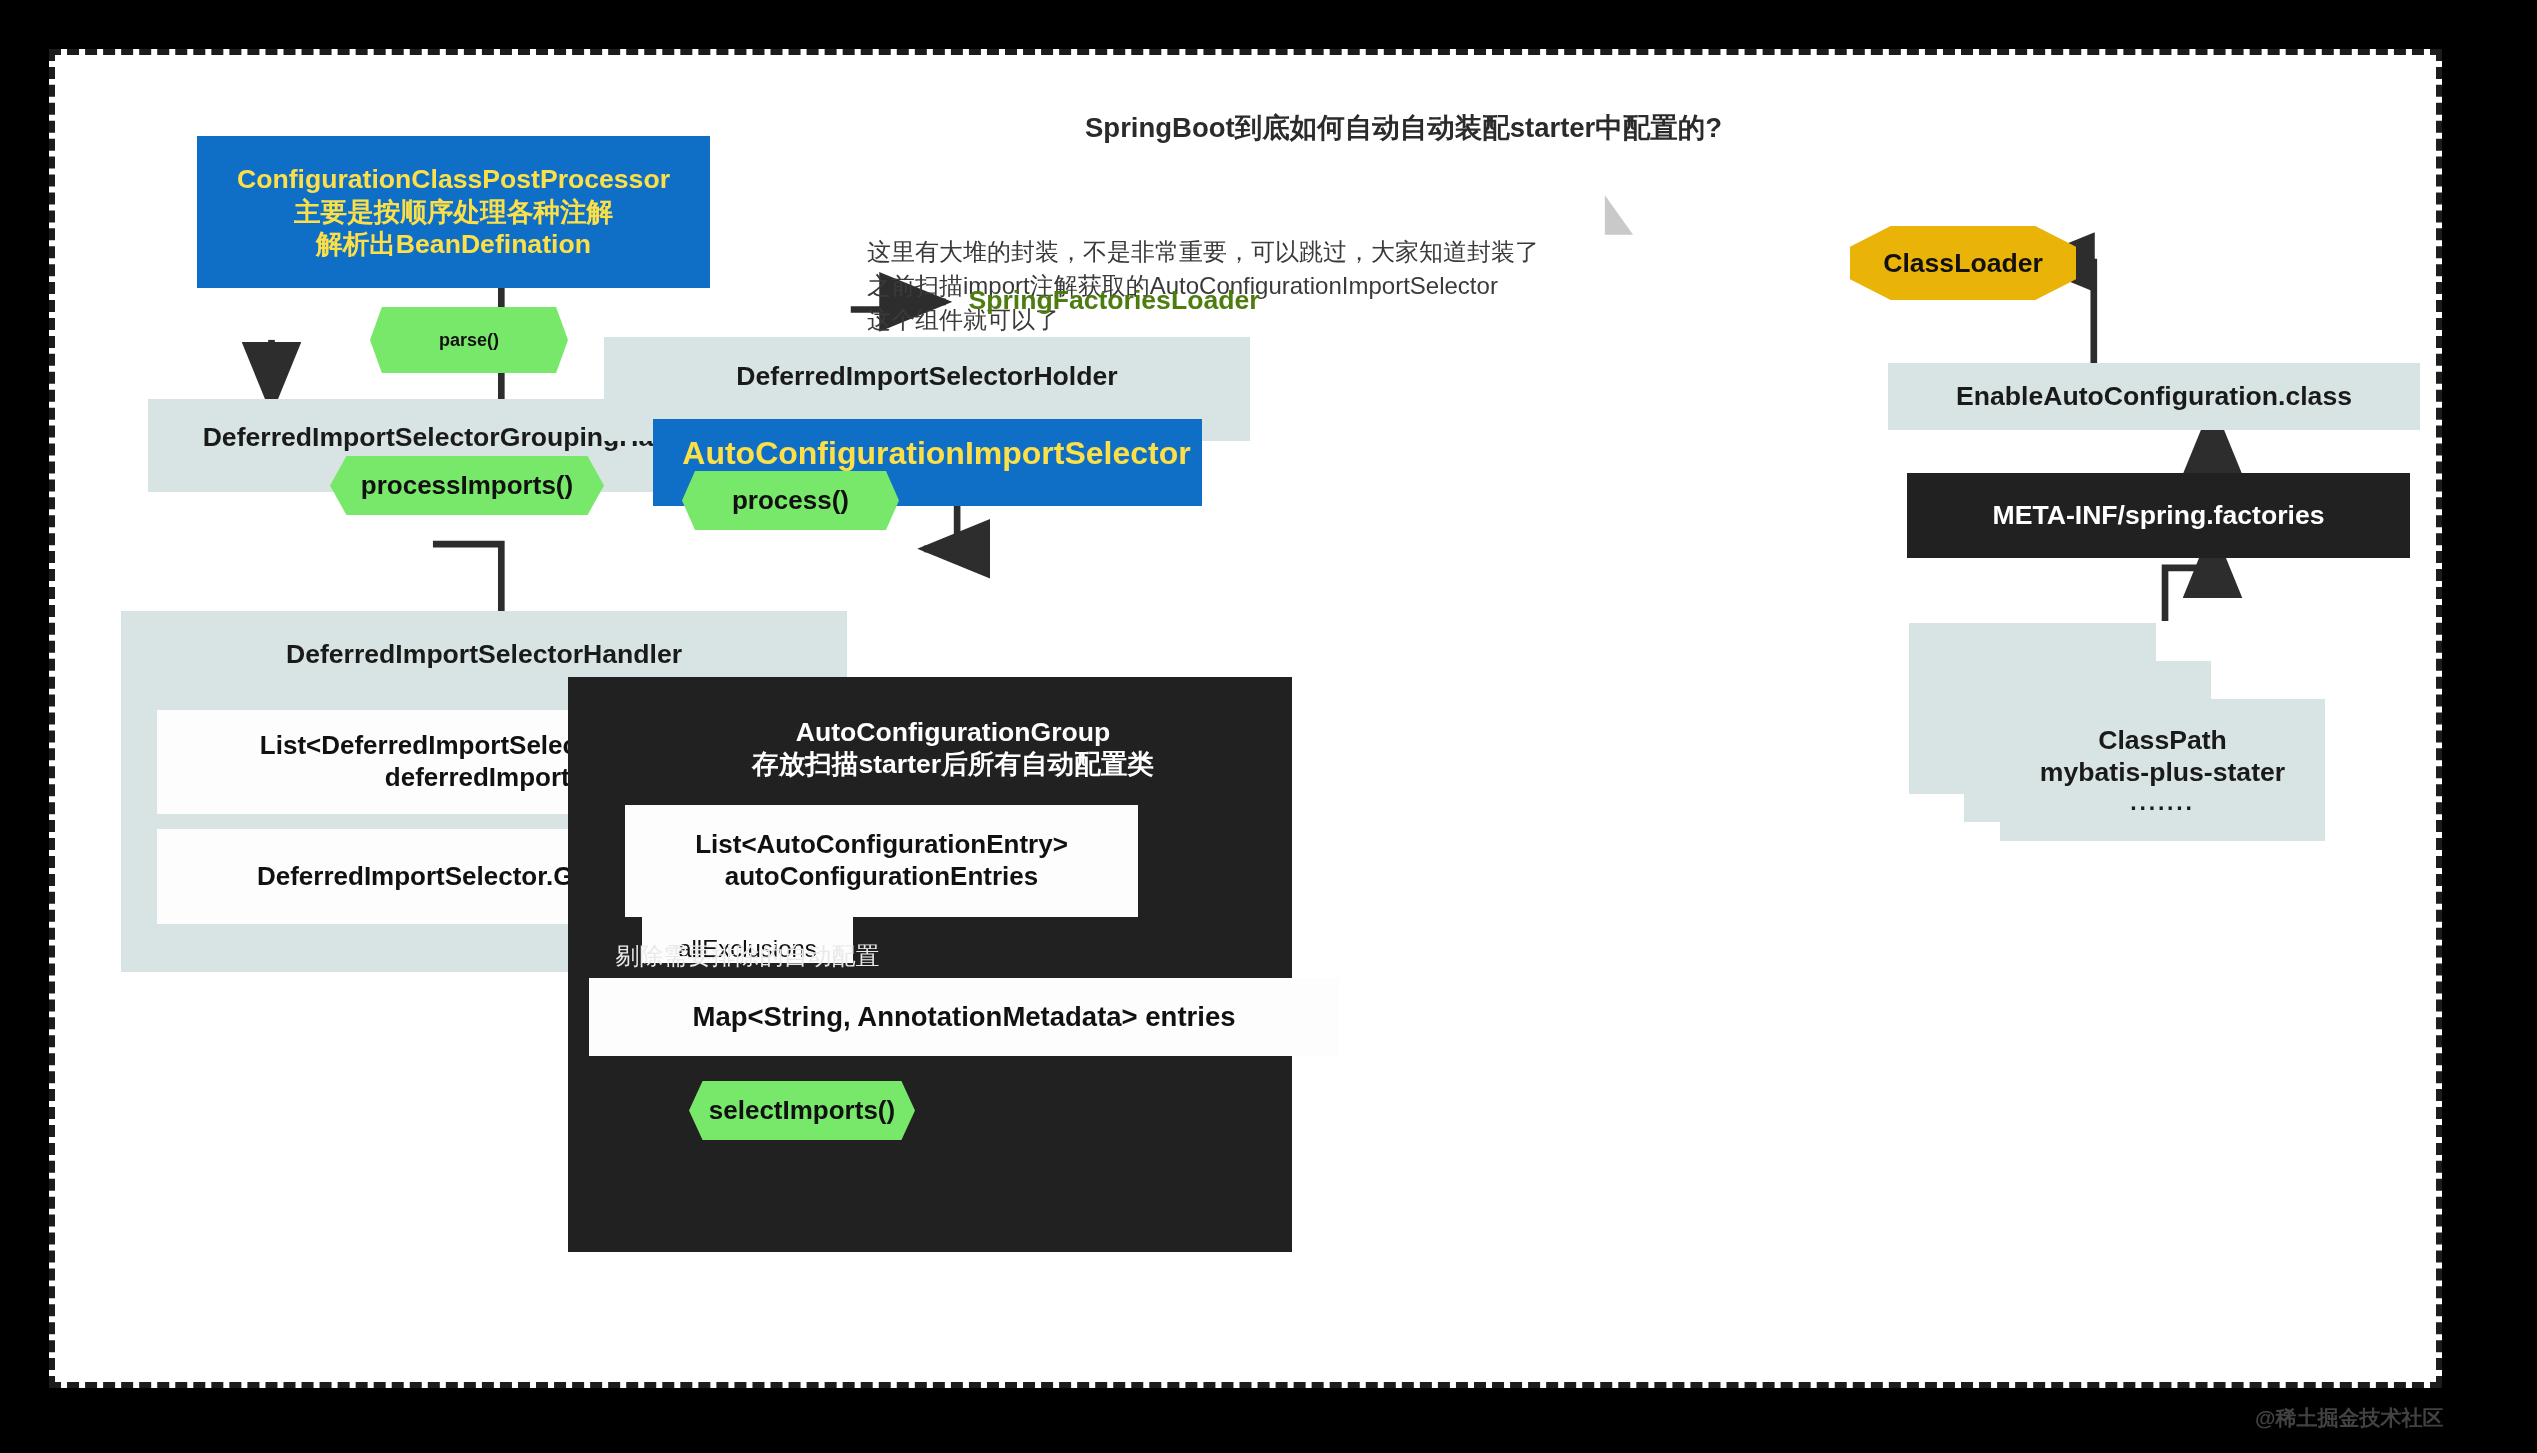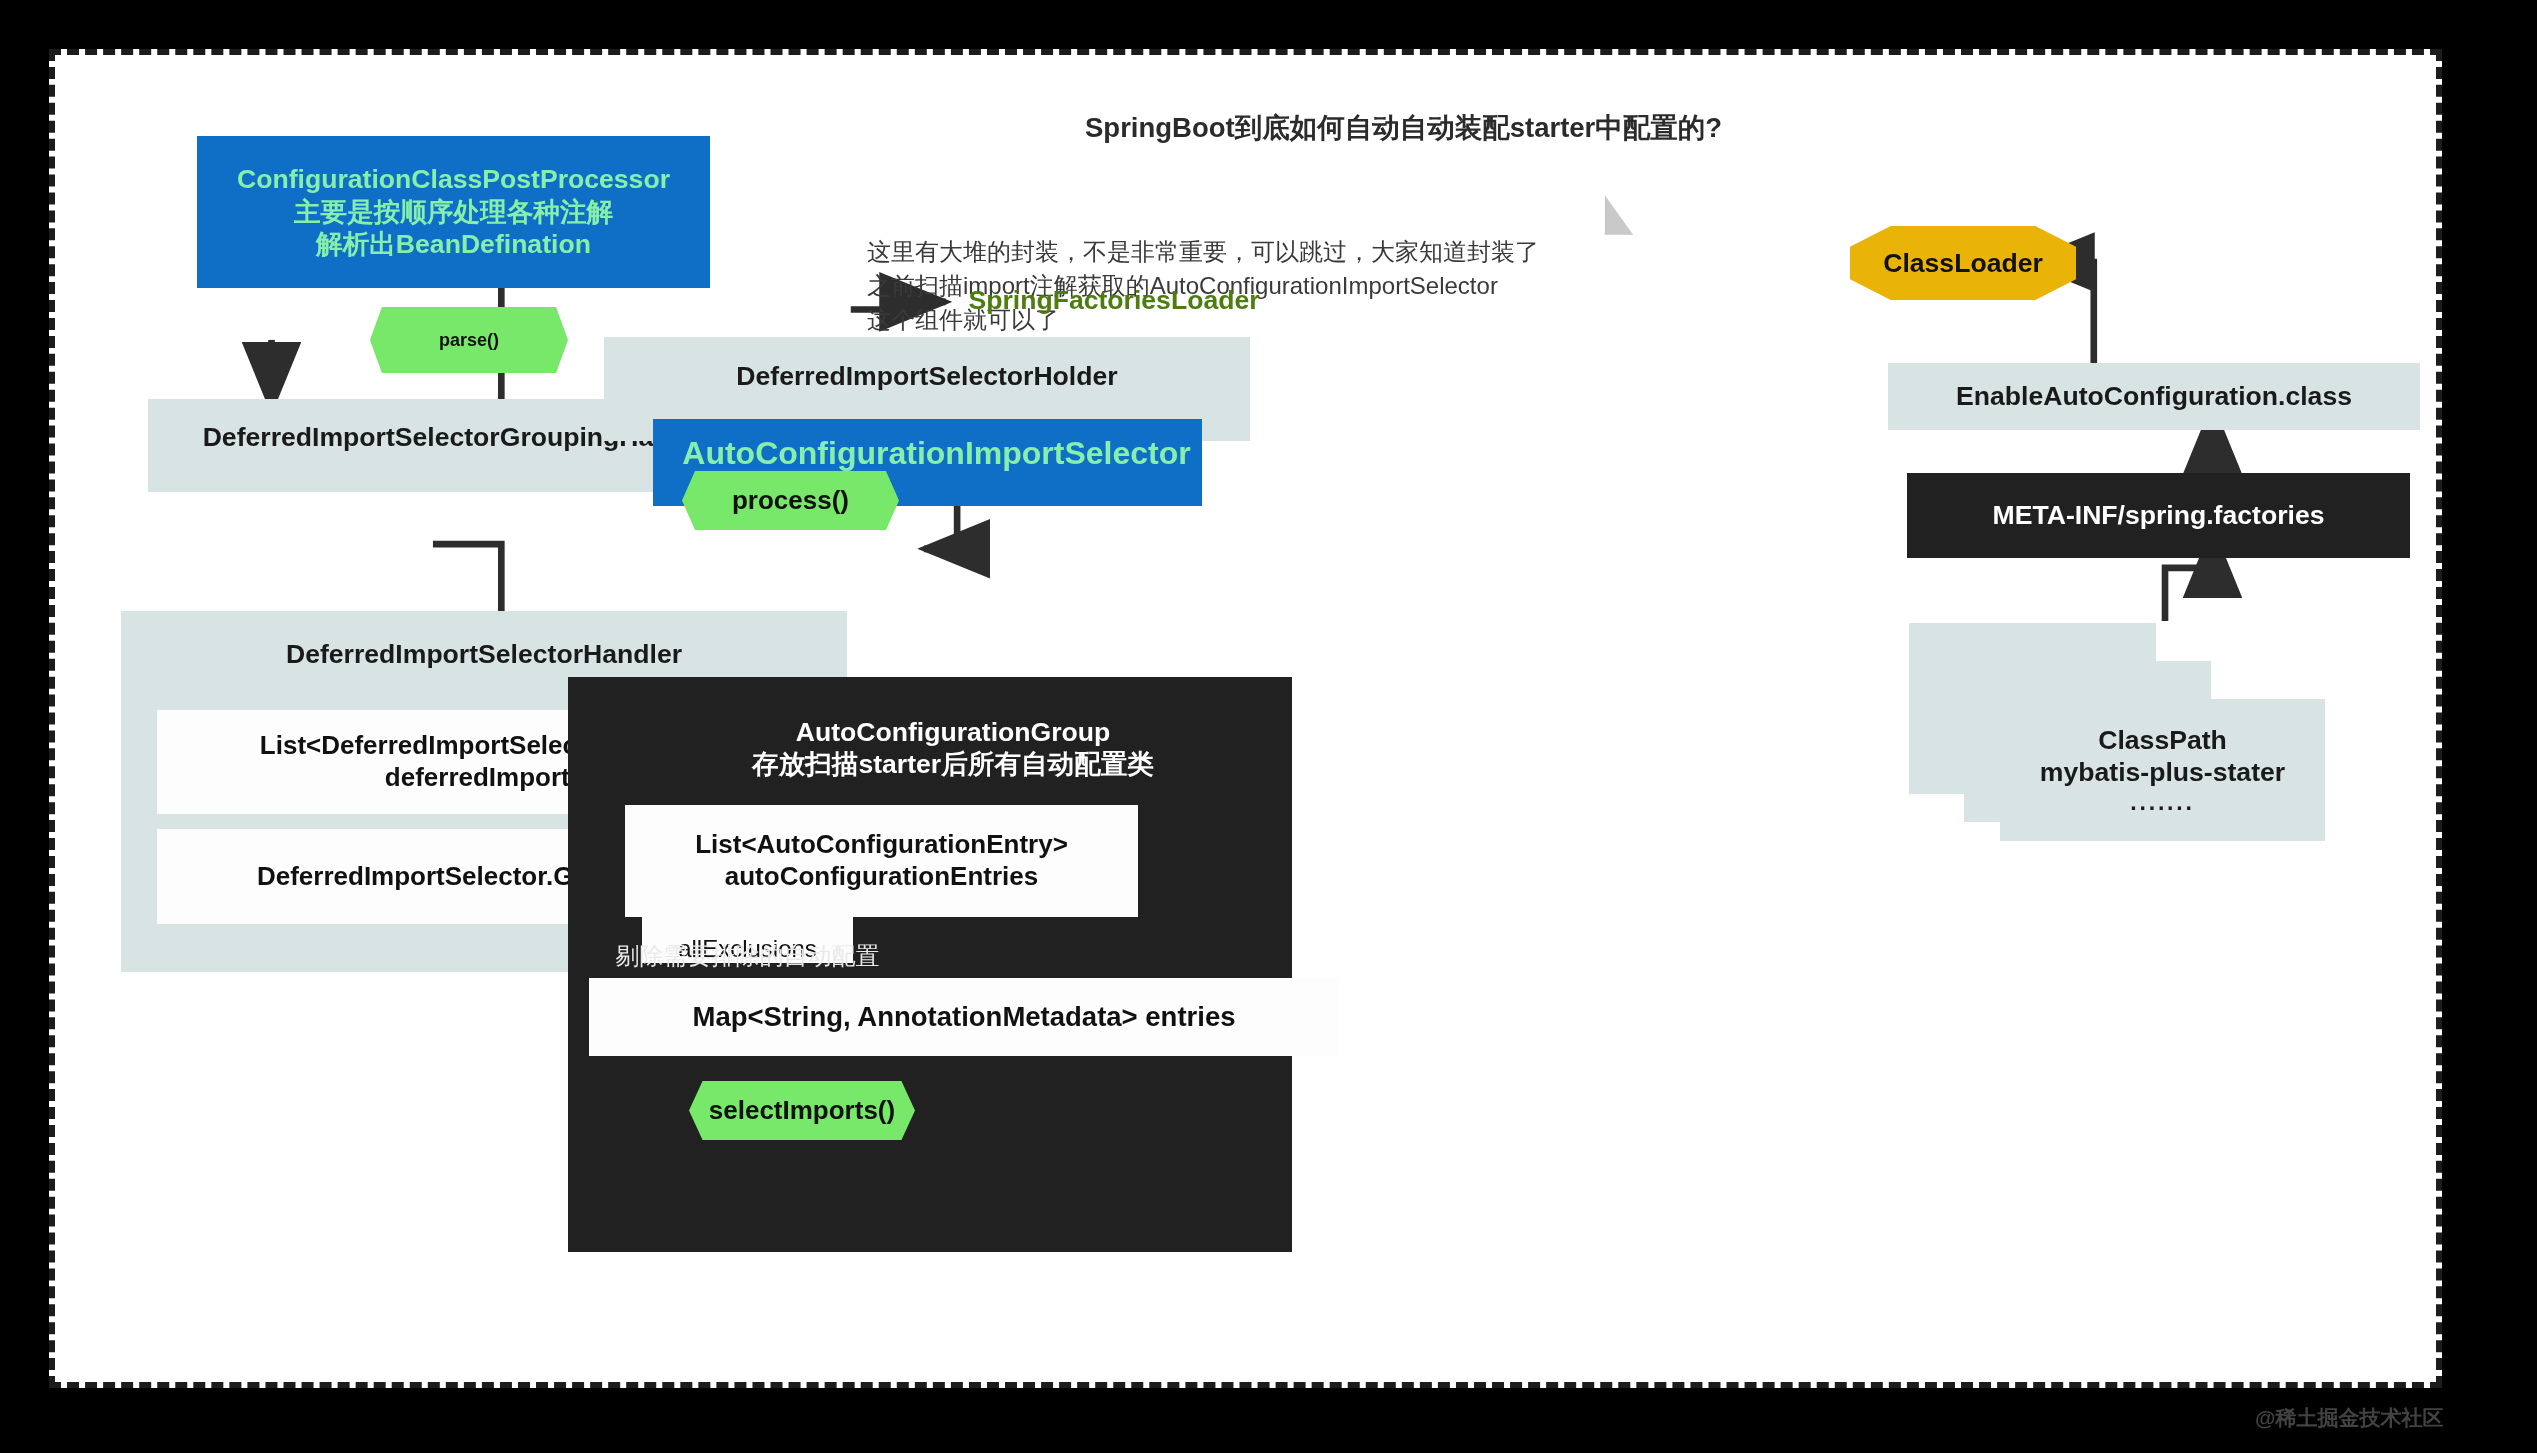--- a/index.html
+++ b/index.html
@@ -15,21 +15,21 @@
     background:#fff;
     border:6.6px dashed #1c1c1c;
     box-sizing:border-box;
   }
 
   .node{position:absolute;box-sizing:border-box;display:flex;
         align-items:center;justify-content:center;text-align:center;
         line-height:1.22;}
 
   .teal{background:#d7e4e3;color:#1a1a1a;font-weight:bold;}
-  .blue{background:#0f6fc6;color:#86efac;font-weight:bold;}
+  .blue{background:#0f6fc6;color:#fde047;font-weight:bold;}
   .dark{background:#212121;color:#ffffff;font-weight:bold;}
   .white{background:#fdfdfd;color:#111;font-weight:bold;}
   .plain{background:transparent;color:#4d7c0f;font-weight:bold;}
 
   .hexa{position:absolute;background:#78e86a;color:#111;font-weight:bold;
         display:flex;align-items:center;justify-content:center;text-align:center;
         clip-path:polygon(6% 0,94% 0,100% 50%,94% 100%,6% 100%,0 50%);}
   .octa{position:absolute;background:#eab308;color:#111;font-weight:bold;
         display:flex;align-items:center;justify-content:center;text-align:center;
         clip-path:polygon(18% 0,82% 0,100% 28%,100% 72%,82% 100%,18% 100%,0 72%,0 28%);}
@@ -108,20 +108,23 @@
     </div>
 
     <div class="hexa" style="left:315px;top:240px;width:198px;height:66px;font-size:18px;margin-top:12px;">
       <span>parse()</span>
     </div>
 
     <div class="node teal" style="left:93px;top:344px;width:625px;height:93px;font-size:26.6px;padding-bottom:17px;">
       <span>DeferredImportSelectorGroupingHandler</span>
     </div>
 
+    <div class="hexa" style="left:275px;top:401px;width:274px;height:59px;font-size:26px;">
+      <span>processImports()</span>
+    </div>
 
     <div class="node teal" style="left:66px;top:556px;width:726px;height:361px;font-size:26.6px;align-items:flex-start;padding-top:26.6px;">
       <span>DeferredImportSelectorHandler</span>
     </div>
 
     <div class="node white" style="left:102px;top:655px;width:655px;height:104px;font-size:26px;flex-direction:column;">
       <div>List&lt;DeferredImportSelectorHolder&gt;</div>
       <div>deferredImports</div>
     </div>
 

